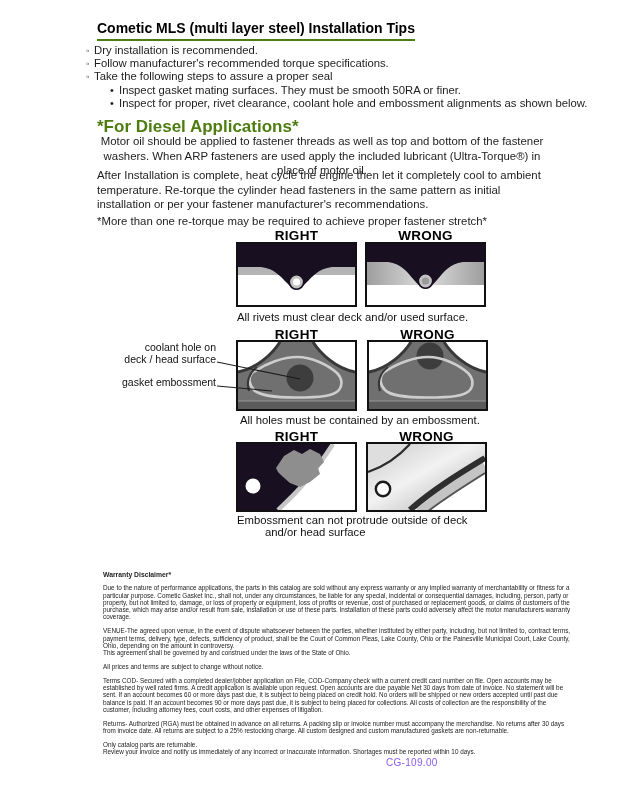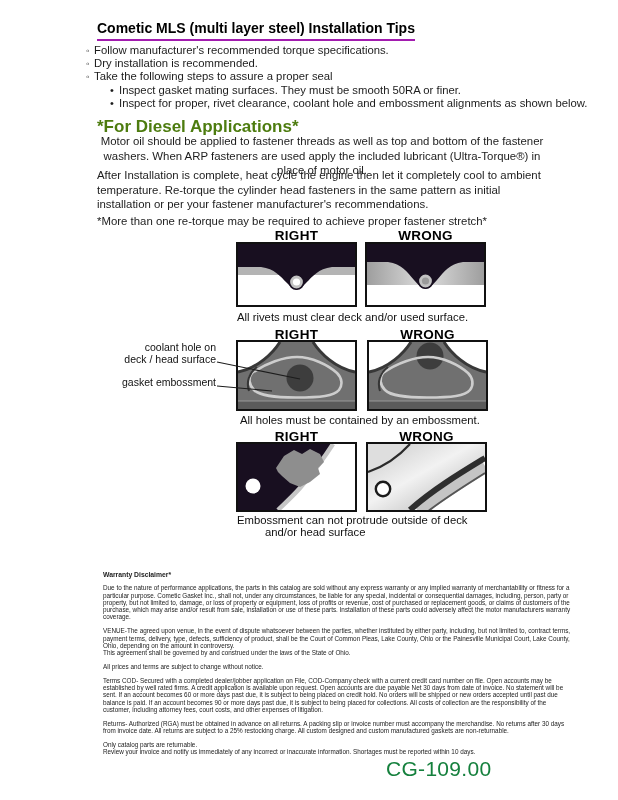--- a/index.html
+++ b/index.html
@@ -1,50 +1,50 @@
 <!DOCTYPE html>
 <html><head>
 <meta charset="utf-8">
 <style>
   html,body{margin:0;padding:0;background:#fff;}
   .page{position:relative;width:618px;height:800px;background:#ffffff;overflow:hidden;
         font-family:"Liberation Sans","DejaVu Sans",sans-serif;color:#1c1c1c;}
   .abs{position:absolute;}
   .title{left:97px;top:20px;font-size:14px;font-weight:bold;color:#000;
-         border-bottom:2px solid #a21caf;padding-bottom:3px;}
+         border-bottom:2px solid #4d7c0f;padding-bottom:3px;}
   .tips{left:86px;top:44px;width:470px;font-size:11.3px;line-height:13.2px;}
   .tip-row{white-space:nowrap;}
   .tip-row .mk{display:inline-block;width:8px;font-size:10px;vertical-align:top;}
   .tip-sub{padding-left:24px;}
   .tip-sub .mk{width:9px;font-size:11px;}
   .diesel-h{left:97px;top:117px;font-size:17px;font-weight:bold;color:#4d7c0f;}
   .para{left:97px;font-size:11.4px;line-height:14.6px;width:450px;}
   .p1{top:134px;text-align:center;} .p2{top:168px;} .p3{top:214px;width:470px;}
   .dg-head{width:121px;text-align:center;font-weight:bold;font-size:13.5px;color:#000;letter-spacing:.3px;}
   .panel{width:121px;}
   .cap{font-size:11.3px;color:#111;}
   .lbl{width:106px;text-align:right;font-size:10.5px;line-height:11.5px;color:#111;}
   .leaders{pointer-events:none;}
   .disc{left:103px;top:571px;width:470px;font-size:6.35px;line-height:7.3px;color:#232323;}
   .disc .dh{font-size:6.8px;font-weight:bold;margin:0 0 6px 0;}
   .disc p{margin:0 0 6.5px 0;}
   .disc p.tight{margin-bottom:0;}
-  .code{left:386px;top:757px;font-size:21px;letter-spacing:.3px;color:#15803d;}
+  .code{left:386px;top:757px;font-size:10px;letter-spacing:.3px;color:#8b5cf6;}
   svg{display:block;}
 </style>
 </head>
 <body>
 
 <div class="page">
 
   <div class="abs title">Cometic MLS (multi layer steel) Installation Tips</div>
 
   <div class="abs tips">
+    <div class="tip-row"><span class="mk">◦</span><span>Dry installation is recommended.</span></div>
     <div class="tip-row"><span class="mk">◦</span><span>Follow manufacturer's recommended torque specifications.</span></div>
-    <div class="tip-row"><span class="mk">◦</span><span>Dry installation is recommended.</span></div>
     <div class="tip-row"><span class="mk">◦</span><span>Take the following steps to assure a proper seal</span></div>
     <div class="tip-row tip-sub"><span class="mk">•</span><span>Inspect gasket mating surfaces.  They must be smooth 50RA or finer.</span></div>
     <div class="tip-row tip-sub"><span class="mk">•</span><span>Inspect for proper, rivet clearance, coolant hole and embossment alignments as shown below.</span></div>
   </div>
 
   <div class="abs diesel-h">*For Diesel Applications*</div>
   <div class="abs para p1">Motor oil should be applied to fastener threads as well as top and bottom of the fastener washers. When ARP fasteners are used apply the included lubricant (Ultra-Torque®) in place of motor oil.</div>
   <div class="abs para p2">After Installation is complete, heat cycle the engine then let it completely cool to ambient temperature. Re-torque the cylinder head fasteners in the same pattern as initial installation or per your fastener manufacturer's recommendations.</div>
   <div class="abs para p3">*More than one re-torque may be required to achieve proper fastener stretch*</div>
 

